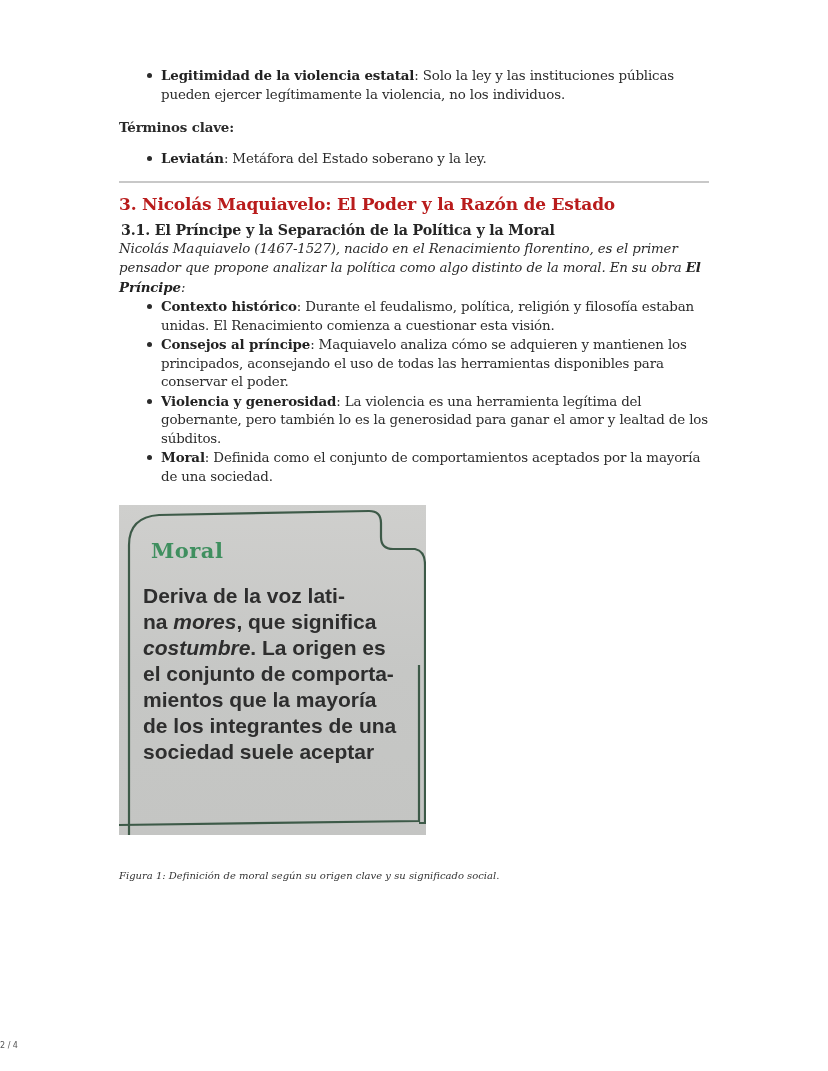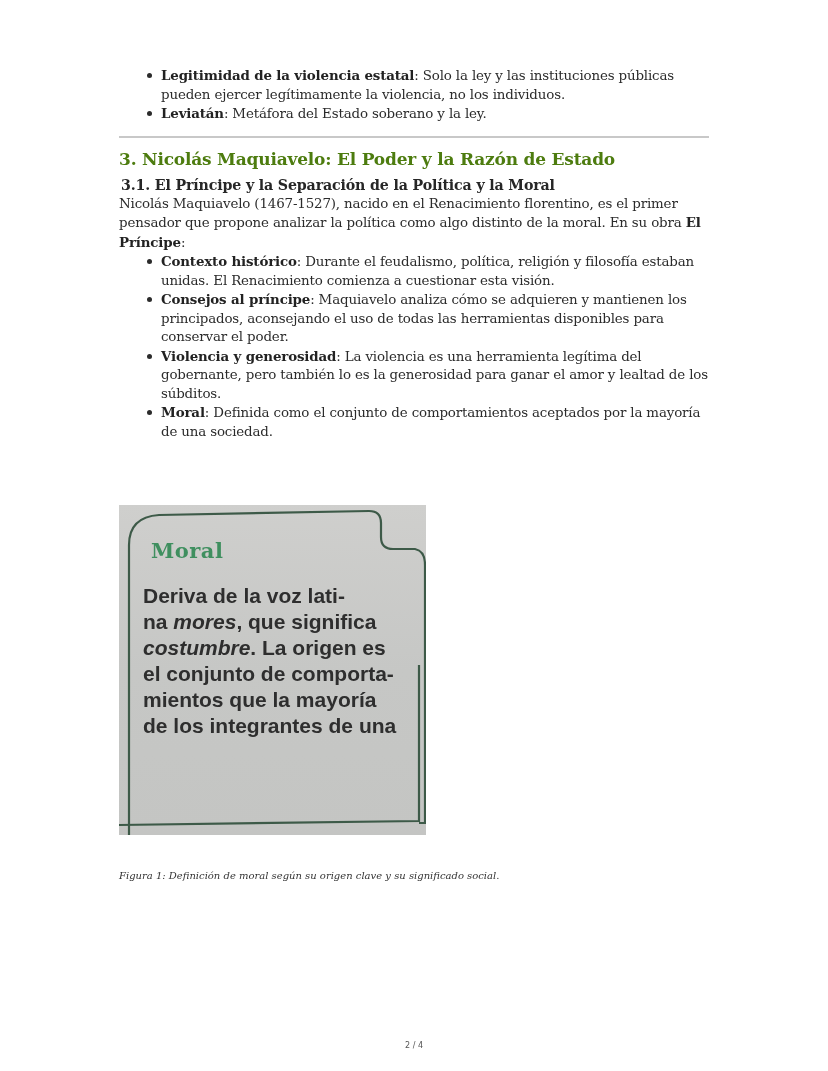--- a/index.html
+++ b/index.html
@@ -18,23 +18,23 @@
     ul.bullets li::before {
       content: ""; position: absolute; left: -14px; top: 7px;
       width: 5px; height: 5px; border-radius: 50%; background: #2b2b2b;
     }
     b { font-weight: bold; color: #222; }
     .key-terms-label {
       font-size: 13.4px; font-weight: bold; margin: 14px 0 13px 0; line-height: 18px;
       letter-spacing: -0.15px;
     }
     hr.sep { border: none; border-top: 2px solid #c8c8c8; margin: 12px 0 0 0; width: 590px; }
-    h2.sec { font-size: 17px; font-weight: bold; margin: 9px 0 0 0; line-height: 24px; color: #4d7c0f; letter-spacing: -0.2px; }
+    h2.sec { font-size: 17px; font-weight: bold; margin: 9px 0 0 0; line-height: 24px; color: #b91c1c; letter-spacing: -0.2px; }
     h3.sub { font-size: 14.2px; font-weight: bold; margin: 4px 0 0 2px; line-height: 20px; color: #262626; letter-spacing: -0.15px; }
-    p.intro { font-size: 13.4px; line-height: 18.5px; margin: 0; letter-spacing: -0.15px; }
+    p.intro { font-size: 13.4px; line-height: 18.5px; margin: 0; letter-spacing: -0.15px; font-style: italic; }
     .list2 { margin-top: 9px; }
 
     .photo {
       position: absolute; left: 119px; top: 505px; width: 307px; height: 330px;
       background: linear-gradient(180deg, #cfcfcd 0%, #c6c7c5 50%, #c4c5c3 100%);
       overflow: hidden;
     }
     .photo svg.frame { position: absolute; left: 0; top: 0; }
     .photo .moral-title {
       position: absolute; left: 32px; top: 33px;
@@ -47,34 +47,35 @@
       font-size: 21px; line-height: 26px; color: #2e2e2e; font-weight: bold;
     }
     .photo .moral-body div { white-space: nowrap; }
     .photo .moral-body i { font-style: italic; }
 
     .caption {
       position: absolute; left: 119px; top: 870px;
       font-size: 10px; font-style: italic; color: #333;
     }
     .page-num {
-      position: absolute; left: 0; width: 828px; top: 1041px; text-align: center;
+      position: absolute; left: 0; width: 828px; top: 1041px; 
       font-family: "DejaVu Sans", sans-serif; font-size: 8px; color: #555;
     }
   </style>
 </head>
 <body>
 
 <div class="page">
   <div class="content">
 
     <ul class="bullets">
       <li><b>Legitimidad de la violencia estatal</b><span>: Solo la ley y las instituciones públicas pueden ejercer legítimamente la violencia, no los individuos.</span></li>
     </ul>
 
+    <div class="key-terms-label">Términos clave:</div>
 
     <ul class="bullets">
       <li><b>Leviatán</b><span>: Metáfora del Estado soberano y la ley.</span></li>
     </ul>
 
     <hr class="sep">
 
     <h2 class="sec">3. Nicolás Maquiavelo: El Poder y la Razón de Estado</h2>
     <h3 class="sub">3.1. El Príncipe y la Separación de la Política y la Moral</h3>
 
@@ -94,19 +95,20 @@
       <path d="M 0 320 L 300 316 L 300 160" fill="none" stroke="#3d5a48" stroke-width="2.2"></path>
     </svg>
     <div class="moral-title">Moral</div>
     <div class="moral-body">
       <div><span>Deriva de la voz lati-</span></div>
       <div><span>na </span><i>mores</i><span>, que significa</span></div>
       <div><span></span><i>costumbre</i><span>. La origen es</span></div>
       <div><span>el conjunto de comporta-</span></div>
       <div><span>mientos que la mayoría</span></div>
       <div><span>de los integrantes de una</span></div>
+      <div><span>sociedad suele aceptar</span></div>
     </div>
   </div>
 
   <div class="caption">Figura 1: Definición de moral según su origen clave y su significado social.</div>
 
   <div class="page-num">2 / 4</div>
 </div>
 
 </body></html>

